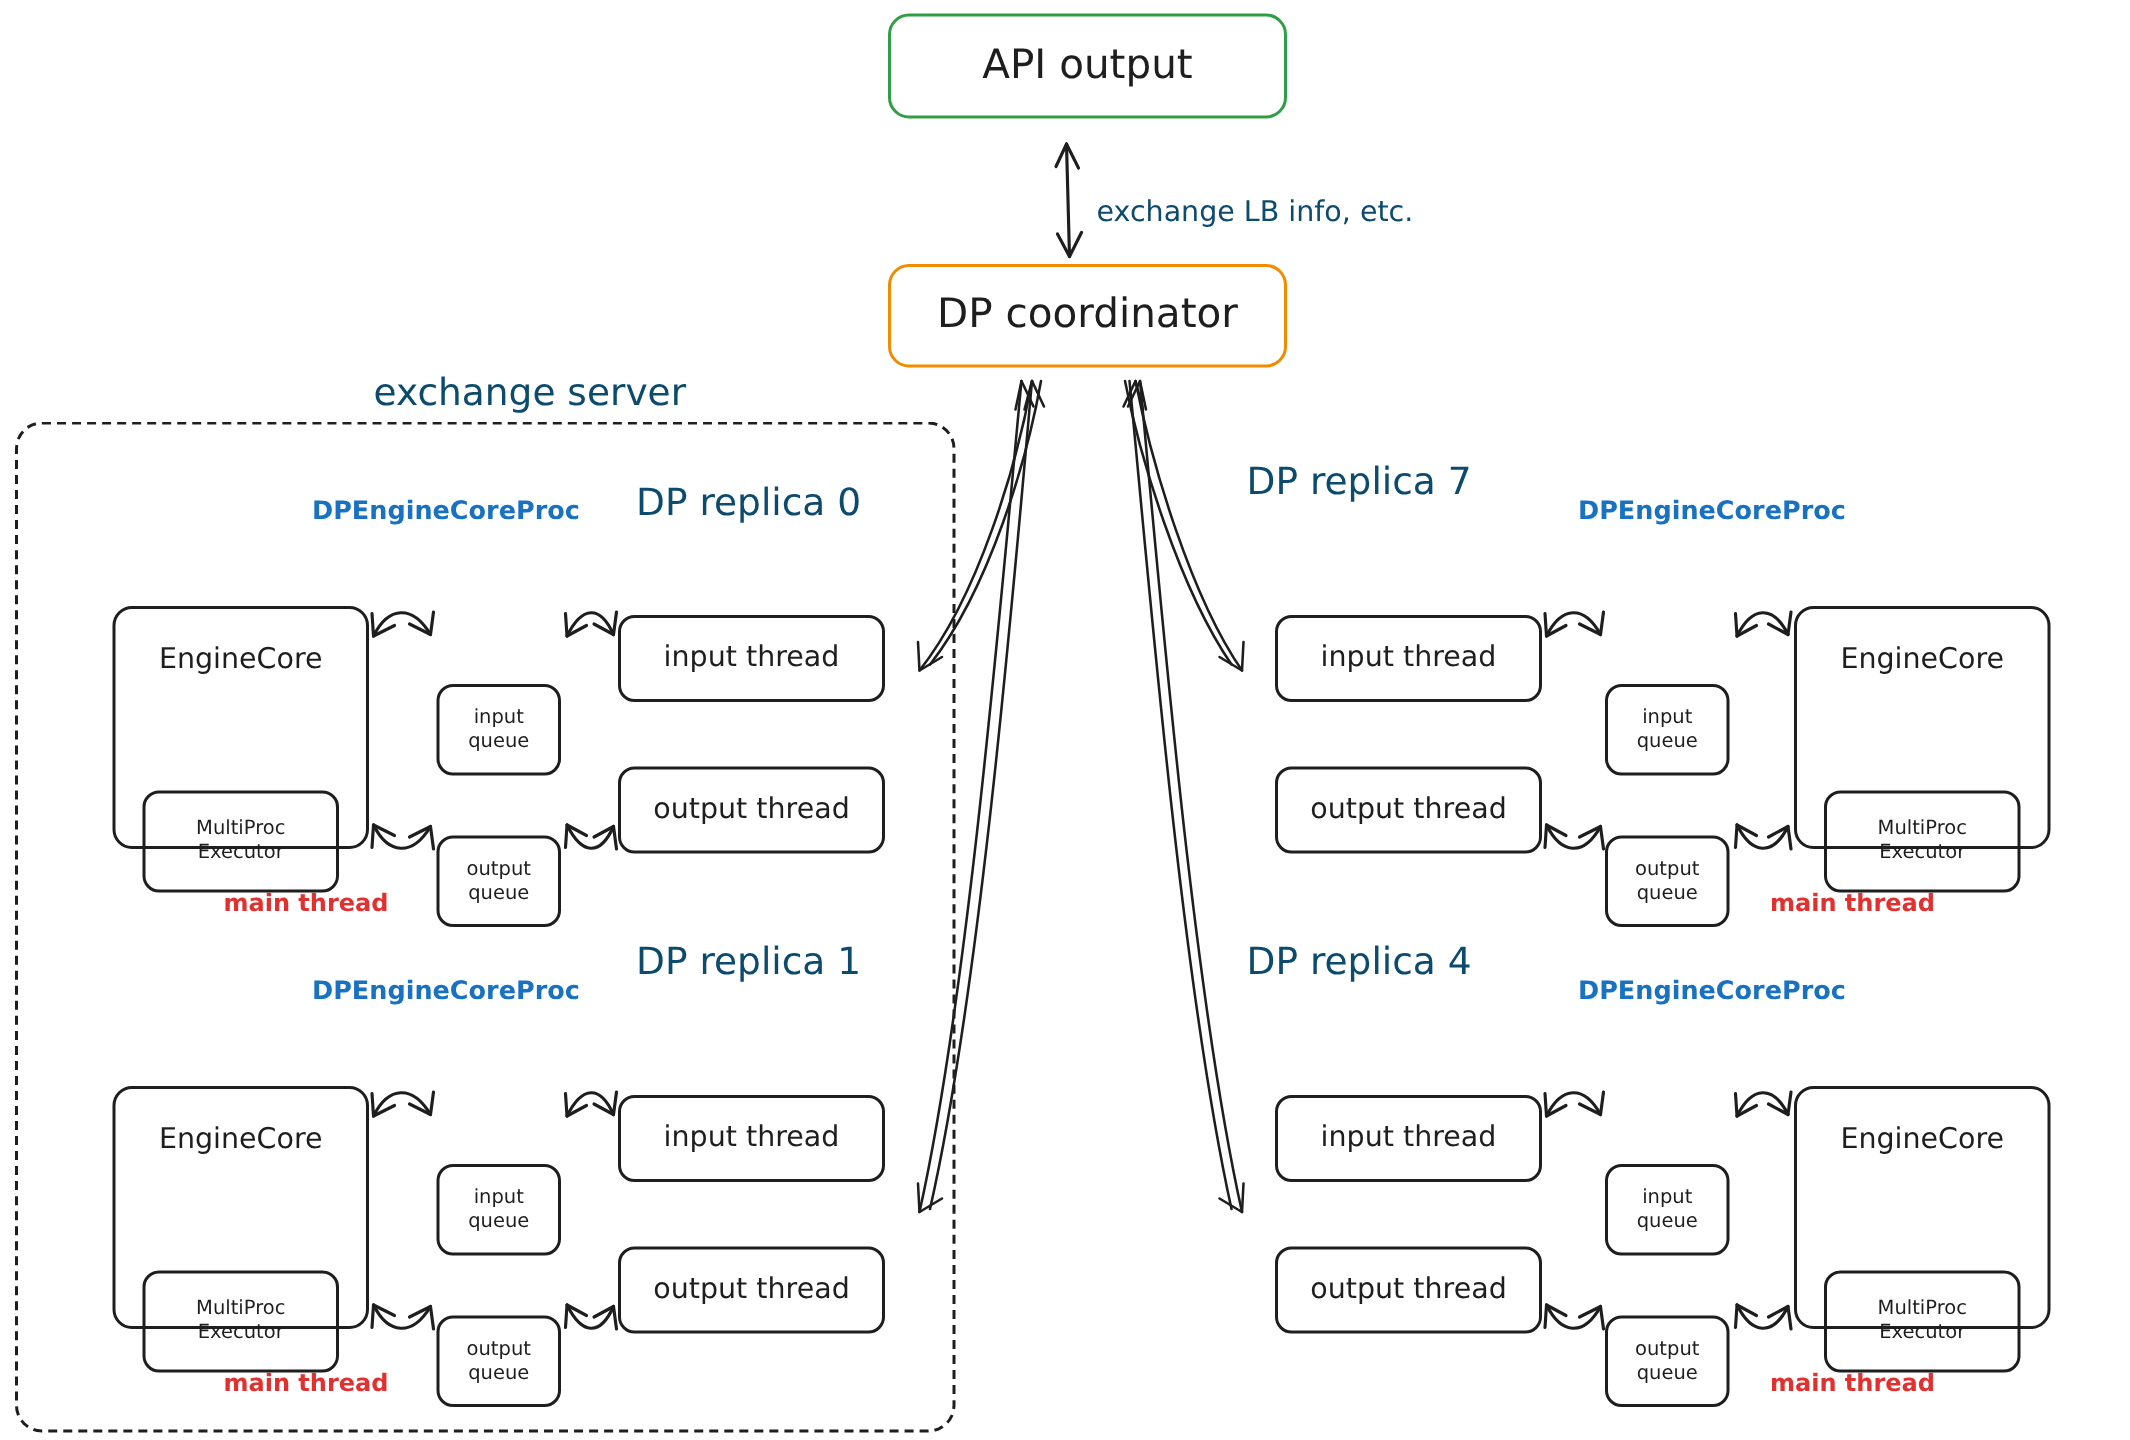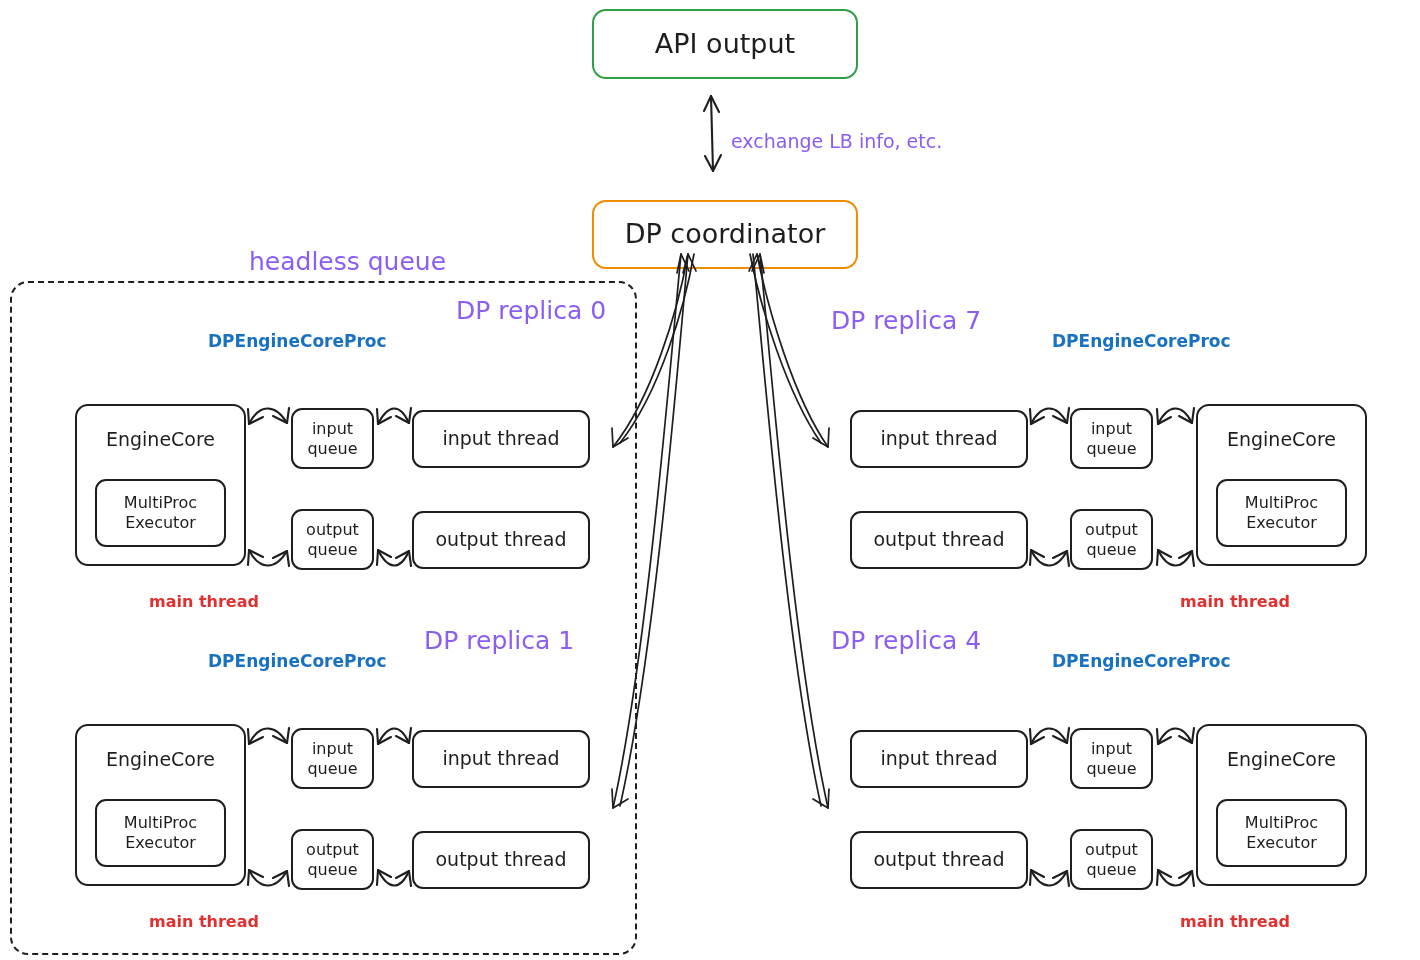--- a/index.html
+++ b/index.html
@@ -30,49 +30,49 @@
     text-align: center;
     line-height: 1.22;
     background: transparent;
   }
   
   .box {
     border: 2.4px solid #1e1e1e;
     border-radius: 14px;
   }
   .box-green { border-color: #2f9e44; border-width: 2.6px; }
-  .box-orange { border-color: #f08c00; border-width: 2.6px; margin-top: 24px; }
+  .box-orange { border-color: #f08c00; border-width: 2.6px; }
   .box-blue { border-color: #1971c2; border-width: 2.6px; border-radius: 22px; }
   .box-red { border-color: #e03131; border-width: 2.2px; border-radius: 16px; }
   .box-dashed {
     border: 2.2px dashed #1e1e1e;
     border-radius: 18px;
   }
   .inner-box {
     border: 2.4px solid #1e1e1e;
     border-radius: 13px;
     padding-left: 19px;
   }
   .small-box {
     border: 2.2px solid #1e1e1e;
     border-radius: 11px;
   }
   
   .t-title { font-size: 27px; }
   .t-heading { font-size: 25px; }
   .t-label { font-size: 19px; }
-  .t-small { font-size: 16px; }
+  .t-small { font-size: 13px; margin-top: 48px; }
   .lbl {
     position: absolute;
     white-space: nowrap;
     background: transparent;
   }
   .lbl-blue { color: #1971c2; font-size: 17px; font-weight: 600; }
   .lbl-red { color: #e03131; font-size: 16px; font-weight: 600; }
-  .lbl-plain { color: #8b5cf6; text-align: right; }
+  .lbl-plain { color: #0c4a6e; text-align: right; }
   .ec-title {
     position: absolute;
     left: 0; right: 0;
     text-align: center;
     font-size: 19px;
   }
   svg.arrows {
     position: absolute;
     left: 0; top: 0;
     width: 1420px;
@@ -87,35 +87,35 @@
     stroke-linecap: round;
     stroke-linejoin: round;
   }
   .stroke-thin { stroke-width: 1.7; }
 </style>
 </head>
 <body>
 
 <div id="canvas">
 
-  <div class="lbl t-heading lbl-plain" style="left:249px; top:247px;">headless queue</div>
+  <div class="lbl t-heading lbl-plain" style="left:249px; top:247px;">exchange server</div>
 
   <div class="node box-dashed" style="left:10px; top:281px; width:627px; height:674px;"></div>
 
   <div class="node box box-green t-title" style="left:592px; top:9px; width:266px; height:70px;">
     <span>API output</span>
   </div>
 
   <div class="node box box-orange t-title" style="left:592px; top:176px; width:266px; height:69px;">
     <span>DP coordinator</span>
   </div>
 
   <div class="lbl t-label lbl-plain" style="left:731px; top:130px;">exchange LB info, etc.</div>
 
-  <div class="lbl t-heading lbl-plain" style="left:424px; top:296px;margin-left:32px;">DP replica 0</div>
+  <div class="lbl t-heading lbl-plain" style="left:424px; top:320px;">DP replica 0</div>
   <div class="lbl lbl-blue" style="left:208px; top:331px;">DPEngineCoreProc</div>
 
   <div class="node box-blue" style="left:33px; top:366px; width:579px; height:238px;"></div>
 
   <div class="node box-red" style="left:49px; top:384px; width:336px; height:207px;"></div>
   <div class="lbl lbl-red" style="left:149px; top:592px;">main thread</div>
 
   <div class="node inner-box" style="left:75px; top:404px; width:171px; height:162px;">
     <span class="ec-title" style="top:22px;">EngineCore</span>
   </div>

